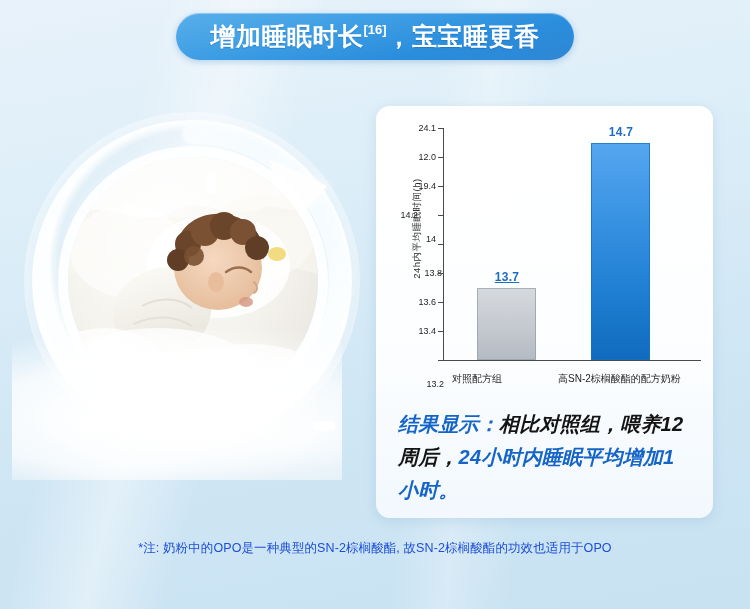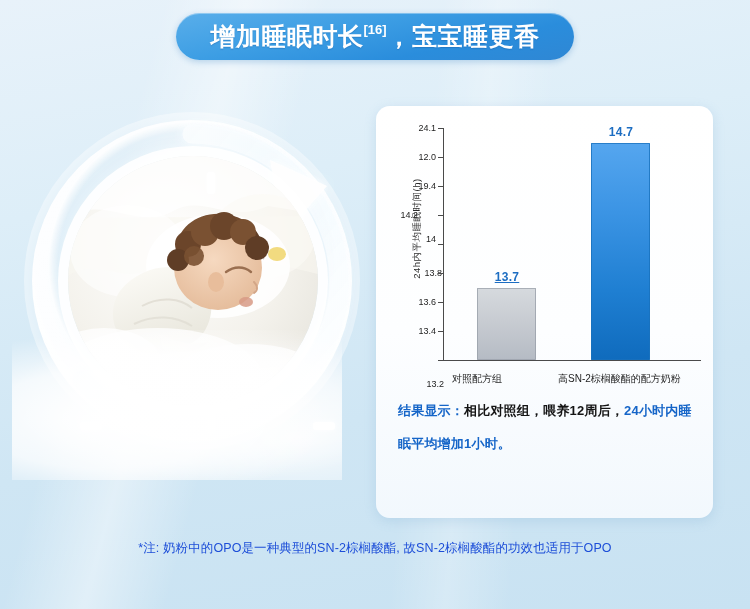--- a/index.html
+++ b/index.html
@@ -128,23 +128,24 @@
   .val-ctrl { left: 96px; width: 70px; bottom: 88px; }
   .val-test { left: 210px; width: 70px; bottom: 232px; }
   .xcat {
     position: absolute; bottom: 0px; font-size: 10px; color: #1f1f1f; text-align: left;
   }
   .cat-ctrl { left: 76px; width: 110px; }
   .cat-test { left: 182px; width: 160px; }
 
   
   .result {
-    position: absolute; left: 22px; top: 288px; width: 296px;
-    font-size: 13px; line-height: 33px; color: #141414; font-weight: bold;
+    position: absolute; left: 22px; top: 302px; width: 296px;
+    font-size: 20px; line-height: 33px; color: #141414; font-weight: bold;
     letter-spacing: .2px;
+    font-style: italic;
   }
   .hl { color: #1565c8; }
 
   
   .footnote {
     position: absolute; left: 0; top: 540px; width: 750px; text-align: center;
     font-size: 12.5px; color: #1d4ed8; letter-spacing: .1px;
   }
 </style>
 </head>

